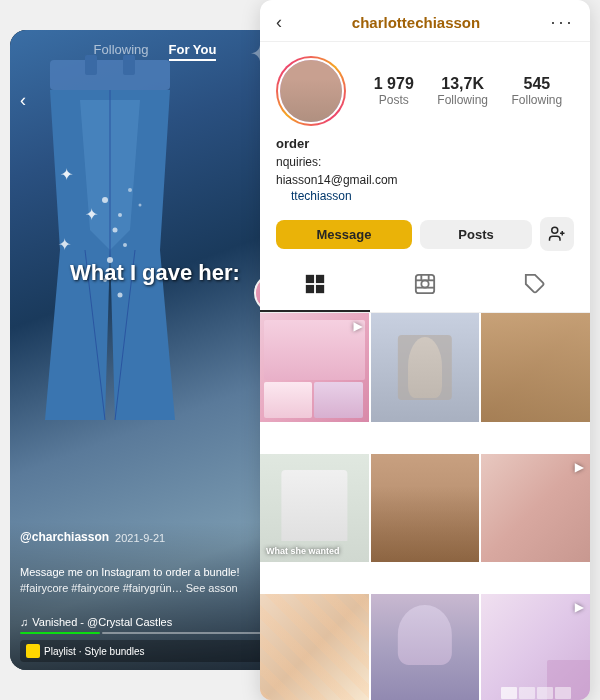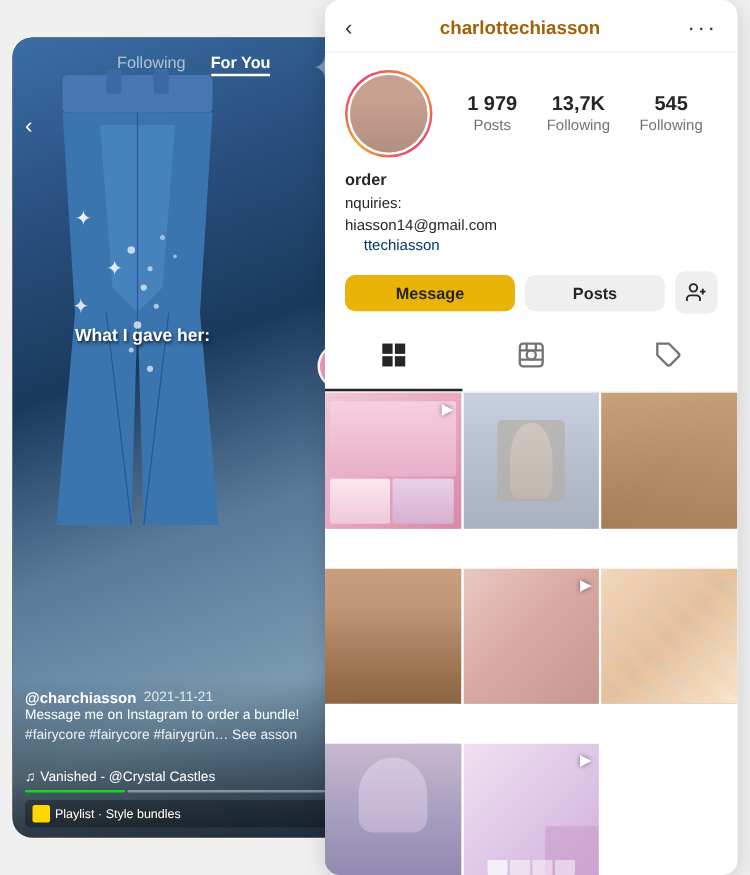--- a/index.html
+++ b/index.html
@@ -42,23 +42,23 @@
     }
 
     .jeans-shape {
       width: 100%;
       height: 100%;
     }
 
     .tiktok-text-overlay {
       position: absolute;
       top: 230px;
-      left: 50px;
-      color: white;
-      font-size: 14px;
+      left: 60px;
+      color: white;
+      font-size: 22px;
       font-weight: 700;
       text-shadow: 1px 1px 3px rgba(0,0,0,0.8);
     }
 
     
     .tiktok-right-controls {
       position: absolute;
       right: 8px;
       bottom: 160px;
       display: flex;
@@ -122,23 +122,23 @@
       position: absolute;
       bottom: 0;
       left: 0;
       right: 0;
       padding: 8px 10px;
       background: linear-gradient(transparent, rgba(0,0,0,0.6));
     }
 
     .tiktok-user-row {
       display: flex;
-      align-items: center;
+      align-items: flex-end;
       gap: 6px;
-      margin-bottom: 0;
+      margin-bottom: 21px;
     }
 
     .tiktok-username {
       color: white;
       font-size: 12px;
       font-weight: 700;
     }
 
     .tiktok-date {
       color: rgba(255,255,255,0.8);
@@ -578,21 +578,21 @@
             <path d="M18 16.08c-.76 0-1.44.3-1.96.77L8.91 12.7c.05-.23.09-.46.09-.7s-.04-.47-.09-.7l7.05-4.11c.54.5 1.25.81 2.04.81 1.66 0 3-1.34 3-3s-1.34-3-3-3-3 1.34-3 3c0 .24.04.47.09.7L8.04 9.81C7.5 9.31 6.79 9 6 9c-1.66 0-3 1.34-3 3s1.34 3 3 3c.79 0 1.5-.31 2.04-.81l7.12 4.16c-.05.21-.08.43-.08.65 0 1.61 1.31 2.92 2.92 2.92 1.61 0 2.92-1.31 2.92-2.92s-1.31-2.92-2.92-2.92z"></path>
           </svg>
         </div>
         <span class="tiktok-icon-count">317</span>
       </div>
     </div>
 
     <div class="tiktok-bottom">
       <div class="tiktok-user-row">
         <span class="tiktok-username">@charchiasson</span>
-        <span class="tiktok-date">2021-11-21</span>
+        <span class="tiktok-date">2021-9-21</span>
       </div>
       <div class="tiktok-caption">
         Message me on Instagram to order a bundle!<br>
         <span>#fairycore #fairycore #fairygrün…</span>
         <span class="tiktok-see-more"> See asson</span>
       </div>
       <div class="tiktok-music-row">
         <span>♫</span>
         <span>Vanished - @Crystal Castles</span>
       </div>
@@ -716,20 +716,26 @@
         </div>
       </div>
     </div>
 
     <div class="ig-grid-item grid-3">
       <div class="grid-content" style="background:linear-gradient(135deg,#c8a878,#b89868,#d0b888);">
         <div style="position:absolute;top:0;left:0;right:0;bottom:0;background:linear-gradient(180deg,rgba(200,160,120,0.8),rgba(160,120,80,0.8));"></div>
       </div>
     </div>
 
+    <div class="ig-grid-item grid-4">
+      <div class="grid-content" style="background:linear-gradient(180deg,#e0e8e0,#d0d8d0);">
+        <div style="position:absolute;bottom:20%;left:50%;transform:translateX(-50%);width:60%;height:65%;background:linear-gradient(180deg,#f0f0f0,#e0e0e0);border-radius:4px 4px 0 0;display:flex;align-items:flex-end;justify-content:center;"></div>
+        <span class="grid-text-overlay">What she wanted</span>
+      </div>
+    </div>
 
     <div class="ig-grid-item grid-5">
       <div class="grid-content" style="background:linear-gradient(180deg,#c8a080,#b89070,#a88060);">
         <div style="position:absolute;inset:0;background:linear-gradient(180deg,transparent 30%,rgba(100,60,20,0.4));"></div>
       </div>
     </div>
 
     <div class="ig-grid-item grid-6">
       <div class="grid-content" style="background:linear-gradient(135deg,#e8c8c0,#d8a8a0,#c89890);">
         <span class="grid-play-icon">▶</span>

